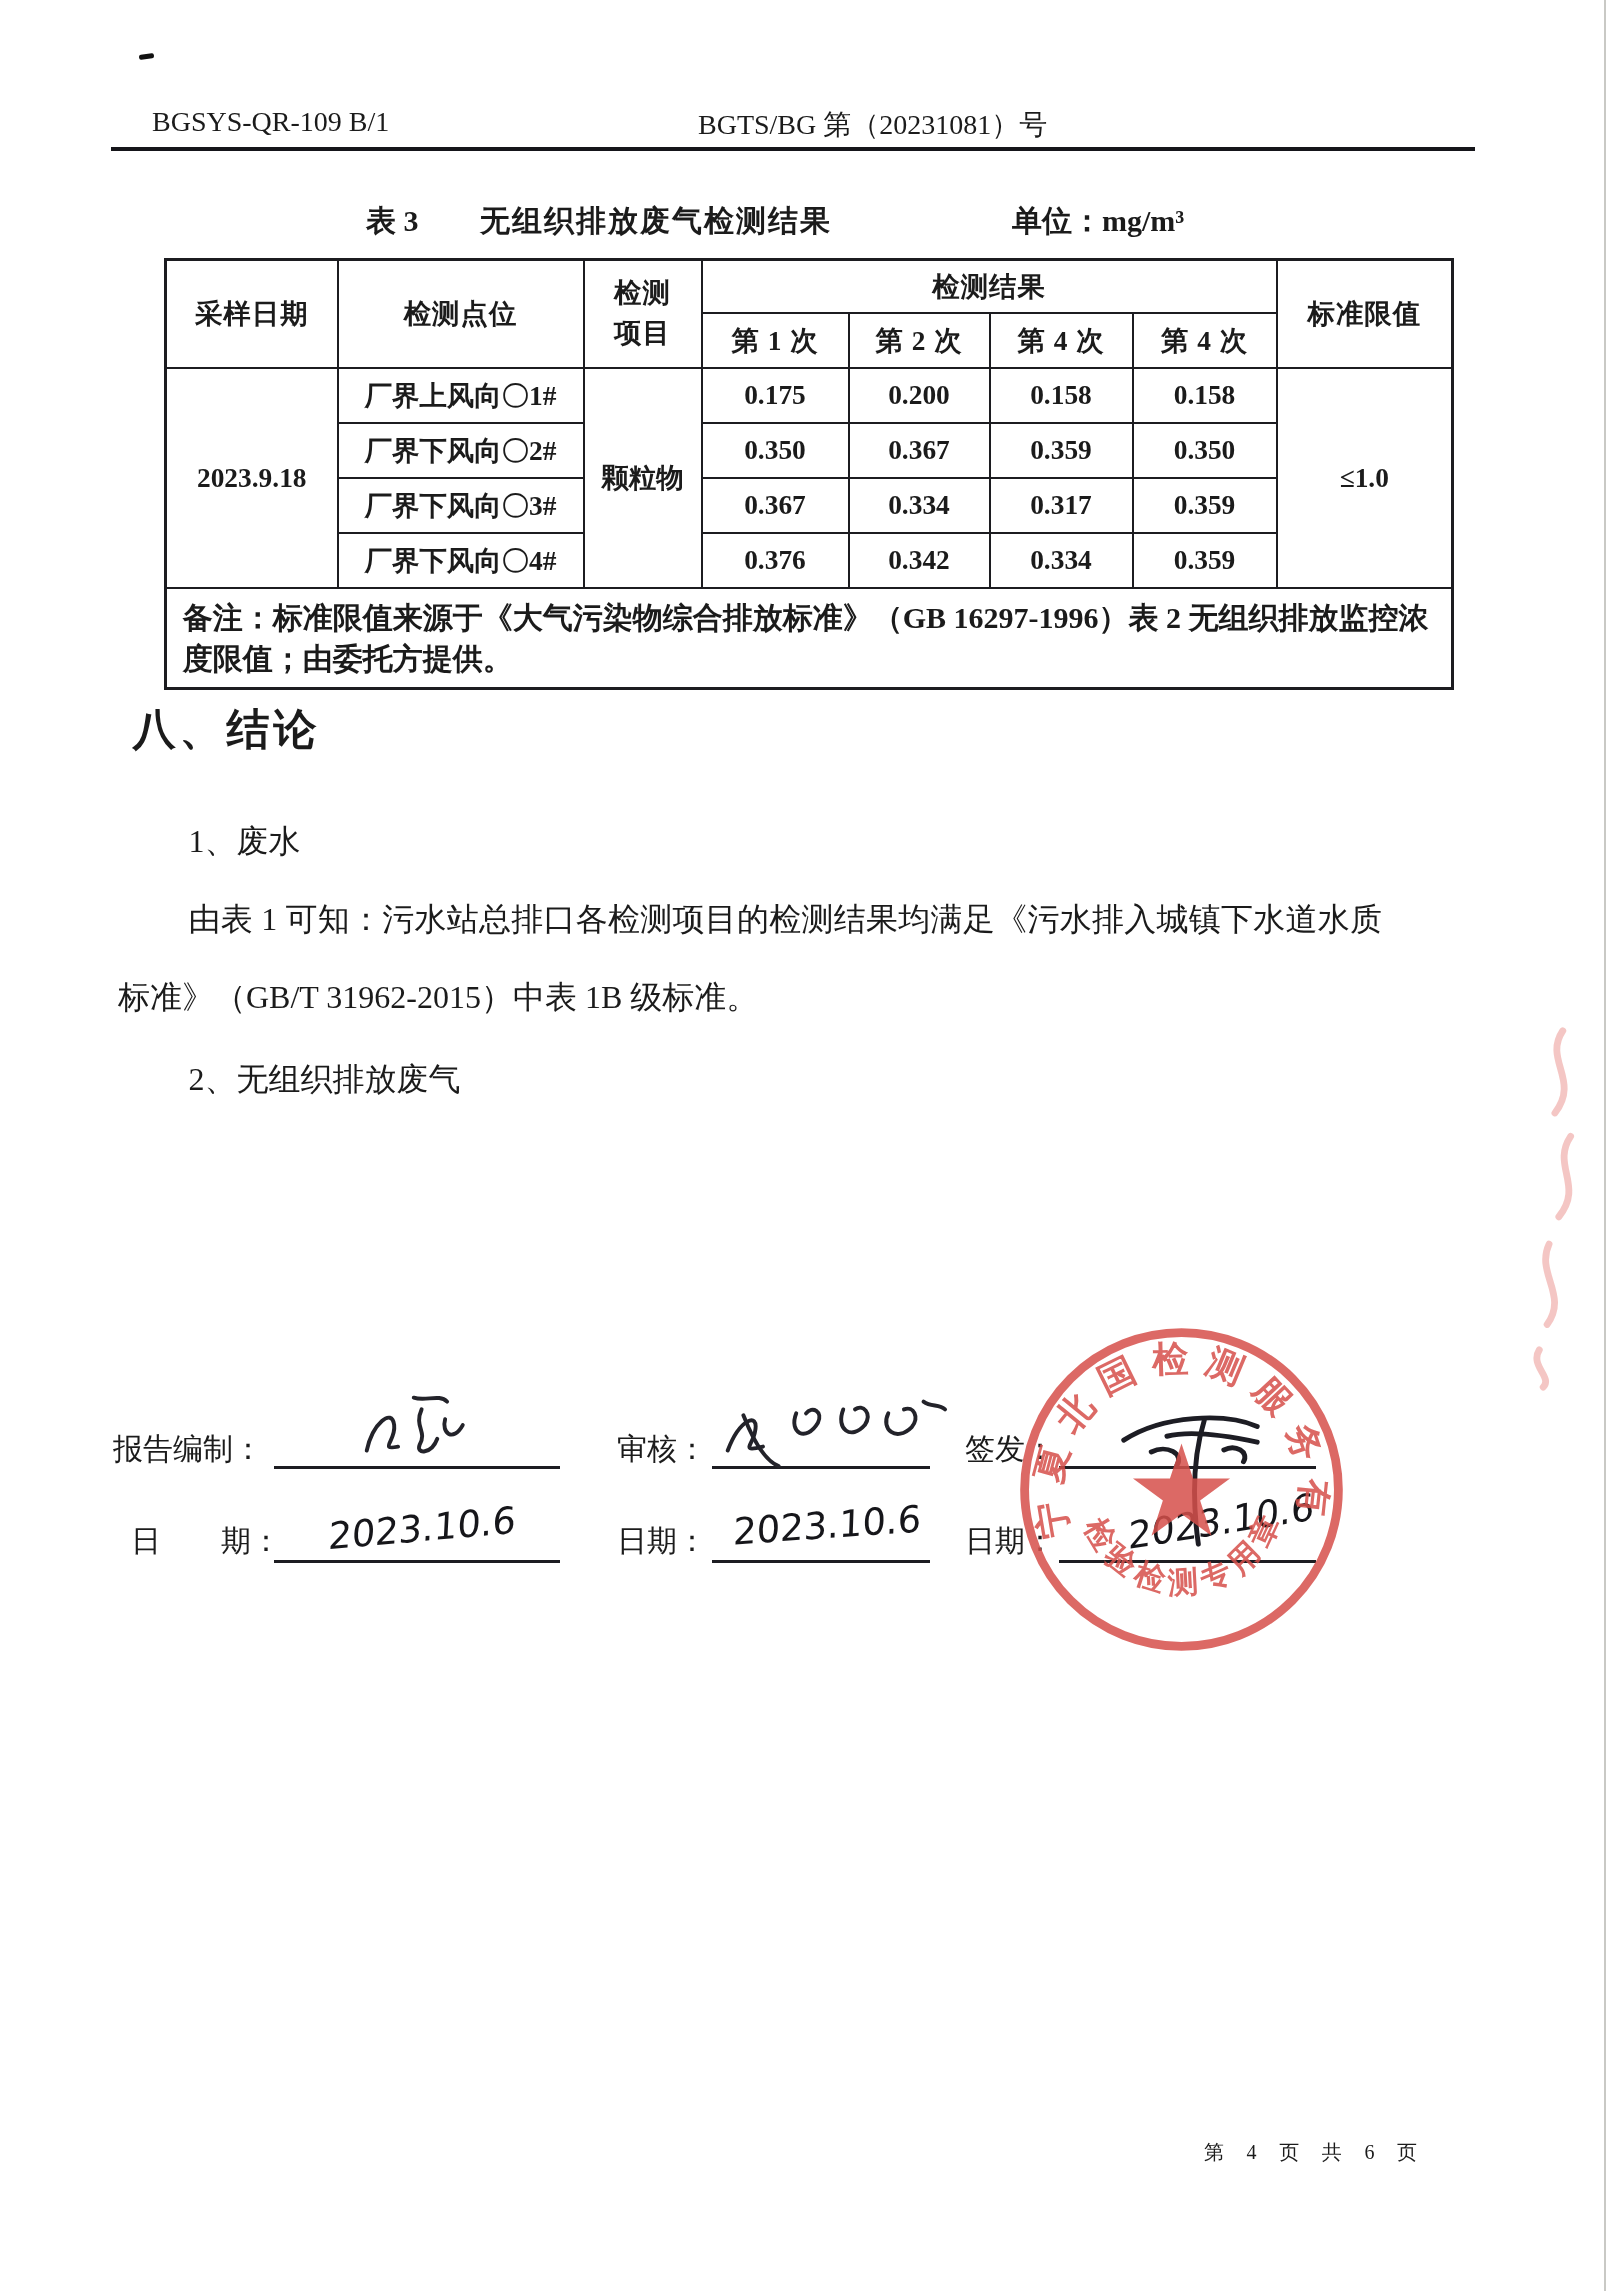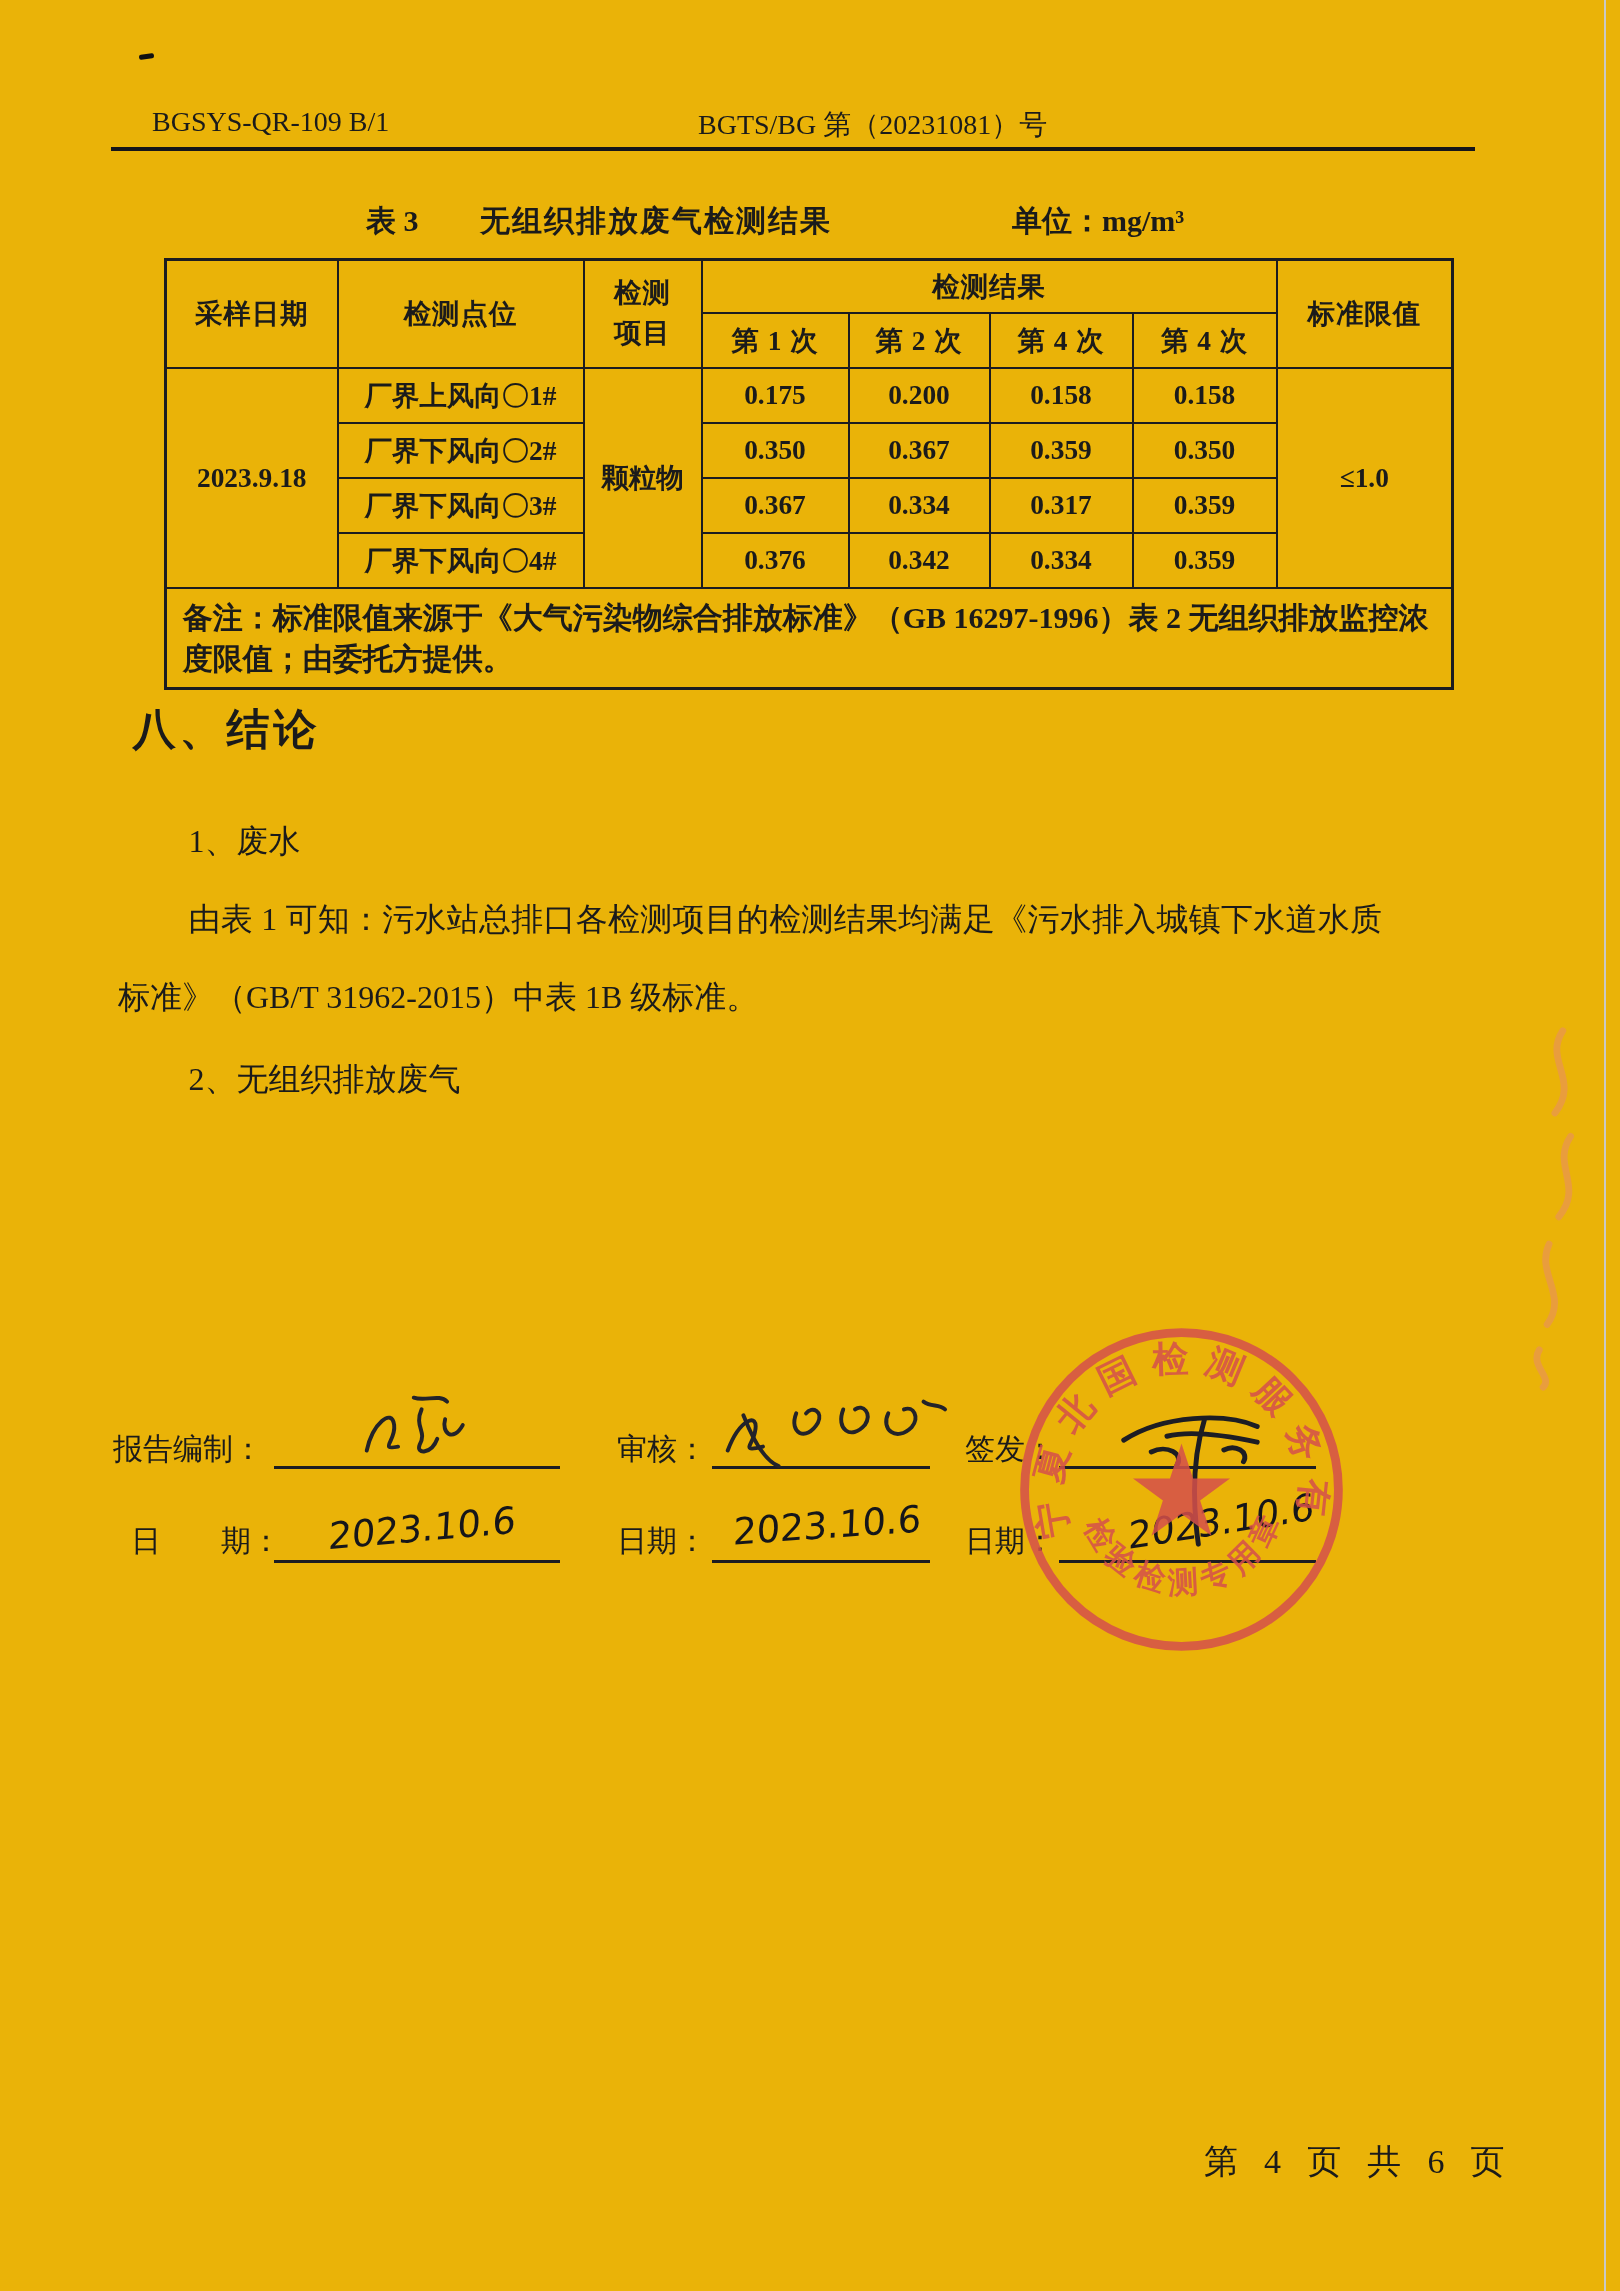--- a/index.html
+++ b/index.html
@@ -1,18 +1,18 @@
 <!DOCTYPE html>
 <html><head>
 <meta charset="utf-8">
 <style>
   html,body { margin:0; padding:0; background:#e8e8e6; }
   #page {
     position:relative; width:1620px; height:2292px;
-    background:#eab308; overflow:hidden;
+    background:#ffffff; overflow:hidden;
     font-family:"Liberation Serif","DejaVu Serif",serif;
     color:#1b1b1b;
   }
   
   .hdr-left  { position:absolute; left:152px; top:106px; font-size:28px; }
   .hdr-right { position:absolute; left:698px; top:106px; font-size:28px; }
   .hdr-rule  { position:absolute; left:111px; top:147px; width:1364px; height:3.9px; background:#15151a; }
   .hdr-mark  { position:absolute; left:139px; top:54px; width:14.7px; height:4.9px; background:#111; transform:rotate(-8deg); border-radius:2px; }
 
   
@@ -57,21 +57,21 @@
   .stamp-note { position:absolute; left:972px; top:1580px; font-size:32px; letter-spacing:1px; }
 
   
   #stamp { position:absolute; left:1005px; top:1313px; width:353px; height:353px; opacity:0.85; }
 
   
   .edge-line { position:absolute; left:1604px; top:0; width:2px; height:2292px; background:#c9c9c5; }
   .red-smudge{ position:absolute; left:1498px; top:1019px; }
 
   
-  .footer { position:absolute; left:1204px; top:2139px; font-size:34px; letter-spacing:8.8px; }
+  .footer { position:absolute; left:1204px; top:2139px; font-size:20px; letter-spacing:8.8px; }
 </style>
 </head>
 <body>
 
 <div id="page">
 
   <div class="hdr-mark"></div>
   <div class="hdr-left">BGSYS-QR-109 B/1</div>
   <div class="hdr-right">BGTS/BG 第（20231081）号</div>
   <div class="hdr-rule"></div>

